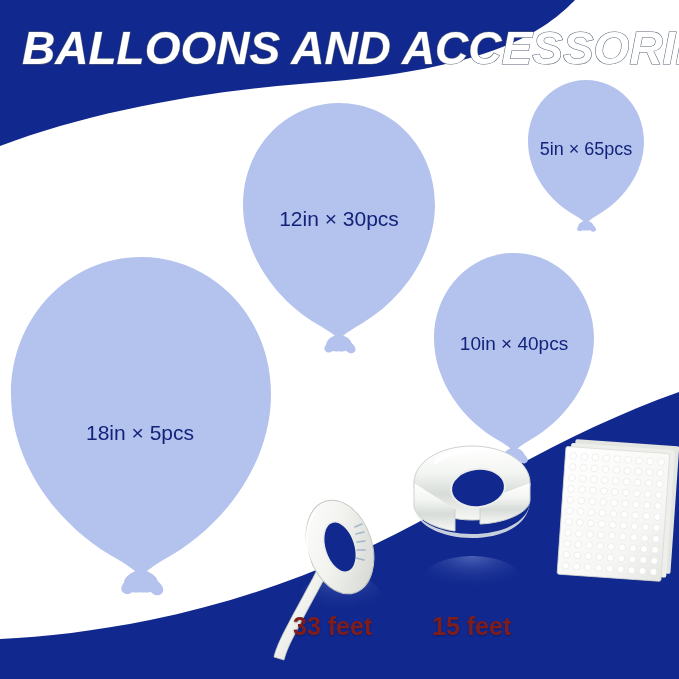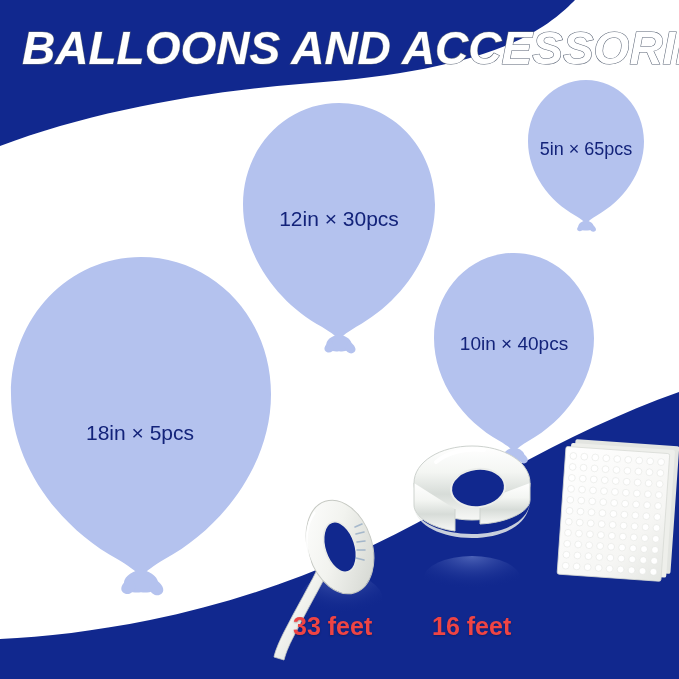--- a/index.html
+++ b/index.html
@@ -48,21 +48,21 @@
     position: absolute;
     left: 0;
     top: 0;
     width: 679px;
     height: 679px;
     z-index: 7;
     pointer-events: none;
   }
   .caption {
     position: absolute;
-    color: #ef4444;
+    color: #7f1d1d;
     font-family: "Liberation Sans", sans-serif;
     font-size: 25px;
     font-weight: bold;
     white-space: nowrap;
     text-shadow: 0 1px 2px rgba(0,0,0,0.28);
   }
   .caption .num {
     font-weight: bold;
   }
   .caption .unit {
@@ -327,16 +327,16 @@
     </g>
   </svg>
 
   <svg class="layer" id="title-svg" viewBox="0 0 679 679">
 
     <text class="title-text" x="22" y="64" fill="#ffffff" stroke="#5a6475" stroke-width="1.1" paint-order="stroke fill">BALLOONS AND ACCESSORIES</text>
   </svg>
 
   <div id="captions">
     <div class="caption" id="caption-ribbon">33 feet</div>
-    <div class="caption" id="caption-tape">16 feet</div>
+    <div class="caption" id="caption-tape">15 feet</div>
   </div>
 
 </div>
 
 </body></html>

